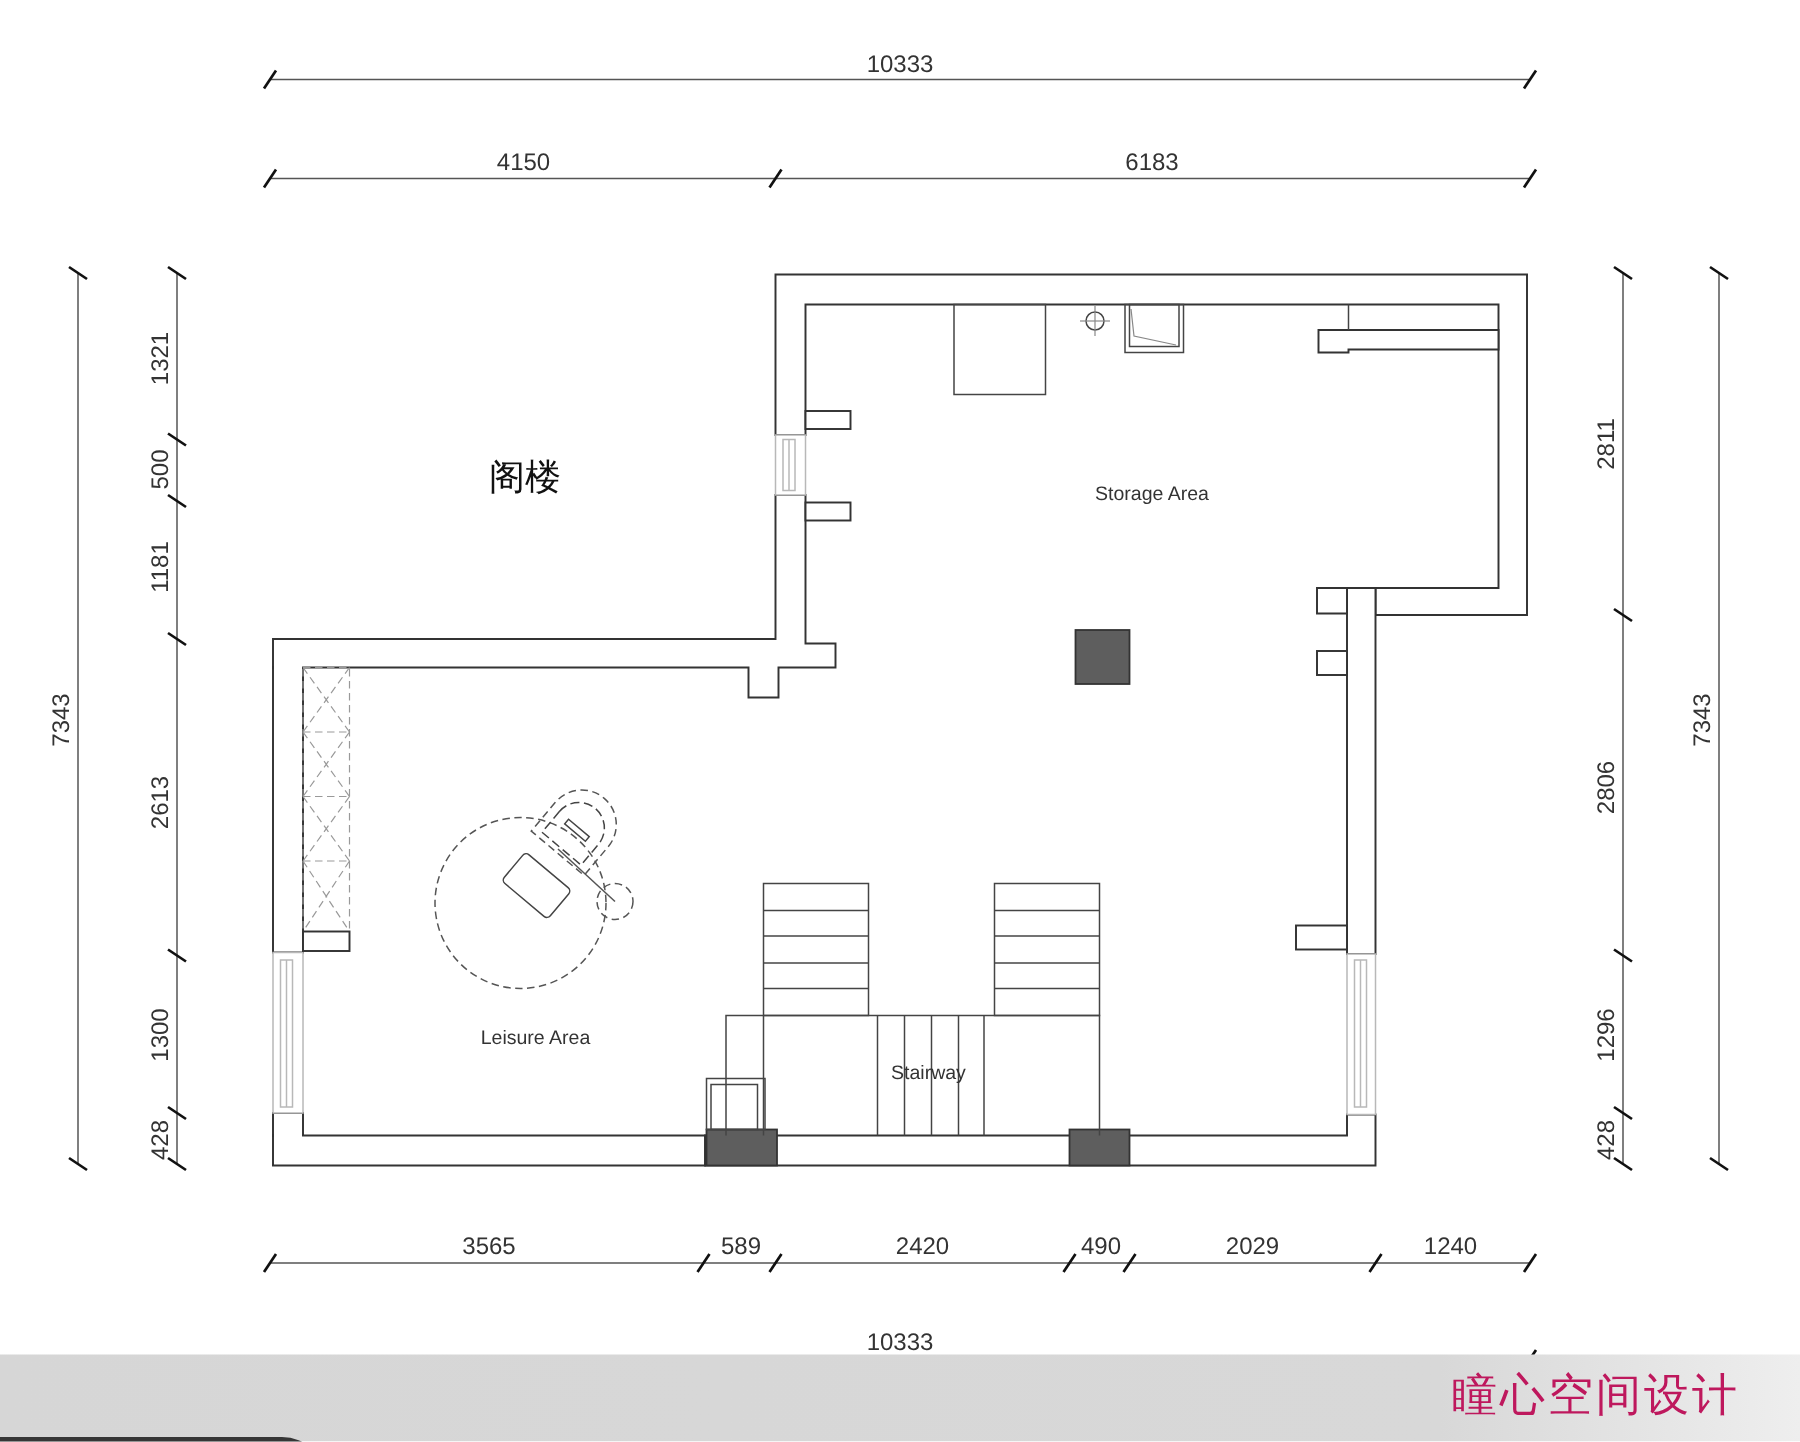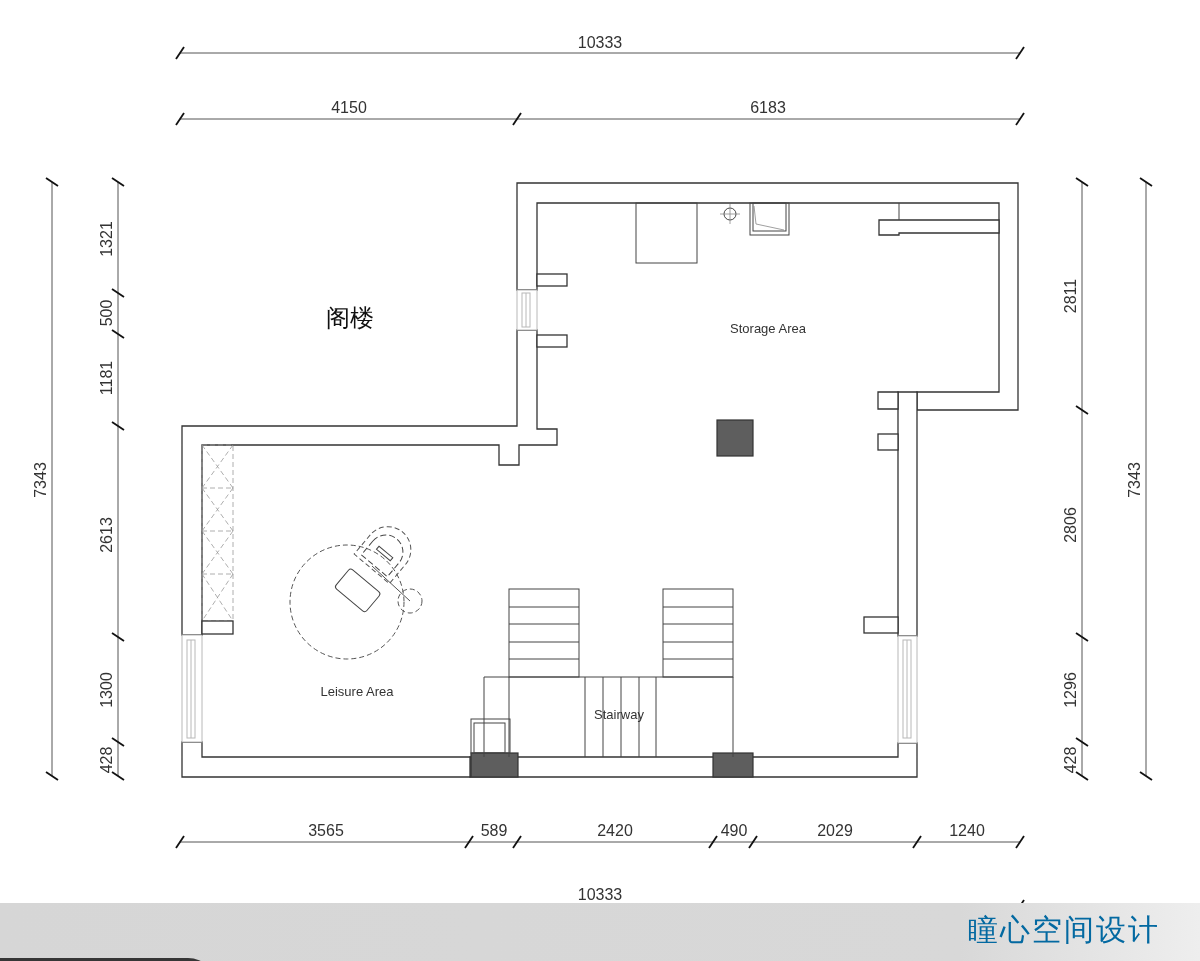--- a/index.html
+++ b/index.html
@@ -16,21 +16,21 @@
   .col { fill: #5e5e5e; stroke: #333333; stroke-width: 1.2; }
   .dimline { stroke: #555555; stroke-width: 1; }
   .tick { stroke: #111111; stroke-width: 1.8; }
   #footer { position: absolute; left: 0; top: 903px; width: 1200px; height: 58px;
             background: linear-gradient(90deg, #d6d6d6 0%, #d8d8d8 80%, #eeeeee 100%); }
   #brand { position: absolute; left: 0; top: 914px; width: 217px; height: 58px; background: #363636;
            border-radius: 0 32px 32px 0; display: flex; align-items: center; padding-left: 36px; box-sizing: border-box; margin-top: 44px; }
   #brand-icon { width: 46px; height: 34px; position: relative; }
   #brand-text { color: #ffffff; font-family: "DejaVu Sans", sans-serif; font-weight: bold; font-size: 26px; margin-left: 2px; letter-spacing: 1px; }
   #brand-sub { position: absolute; left: 2px; bottom: 1px; font-size: 5px; color: #fff; font-family: "Liberation Sans", sans-serif; font-weight: bold; }
-  #studio { position: absolute; right: 40px; top: 910px; color: #0369a1; font-family: Liberation Mono, monospace; font-size: 30px; letter-spacing: 2px; }
+  #studio { position: absolute; right: 40px; top: 910px; color: #be185d; font-family: Liberation Mono, monospace; font-size: 30px; letter-spacing: 2px; }
 </style>
 </head>
 <body>
 
 <svg id="plan" viewBox="0 0 1200 961" xmlns="http://www.w3.org/2000/svg">
 
   <g>
     <line class="dimline" x1="180" y1="53" x2="1020" y2="53"></line>
     <line class="tick" x1="176" y1="59" x2="184" y2="47"></line>
     <line class="tick" x1="1016" y1="59" x2="1024" y2="47"></line>

